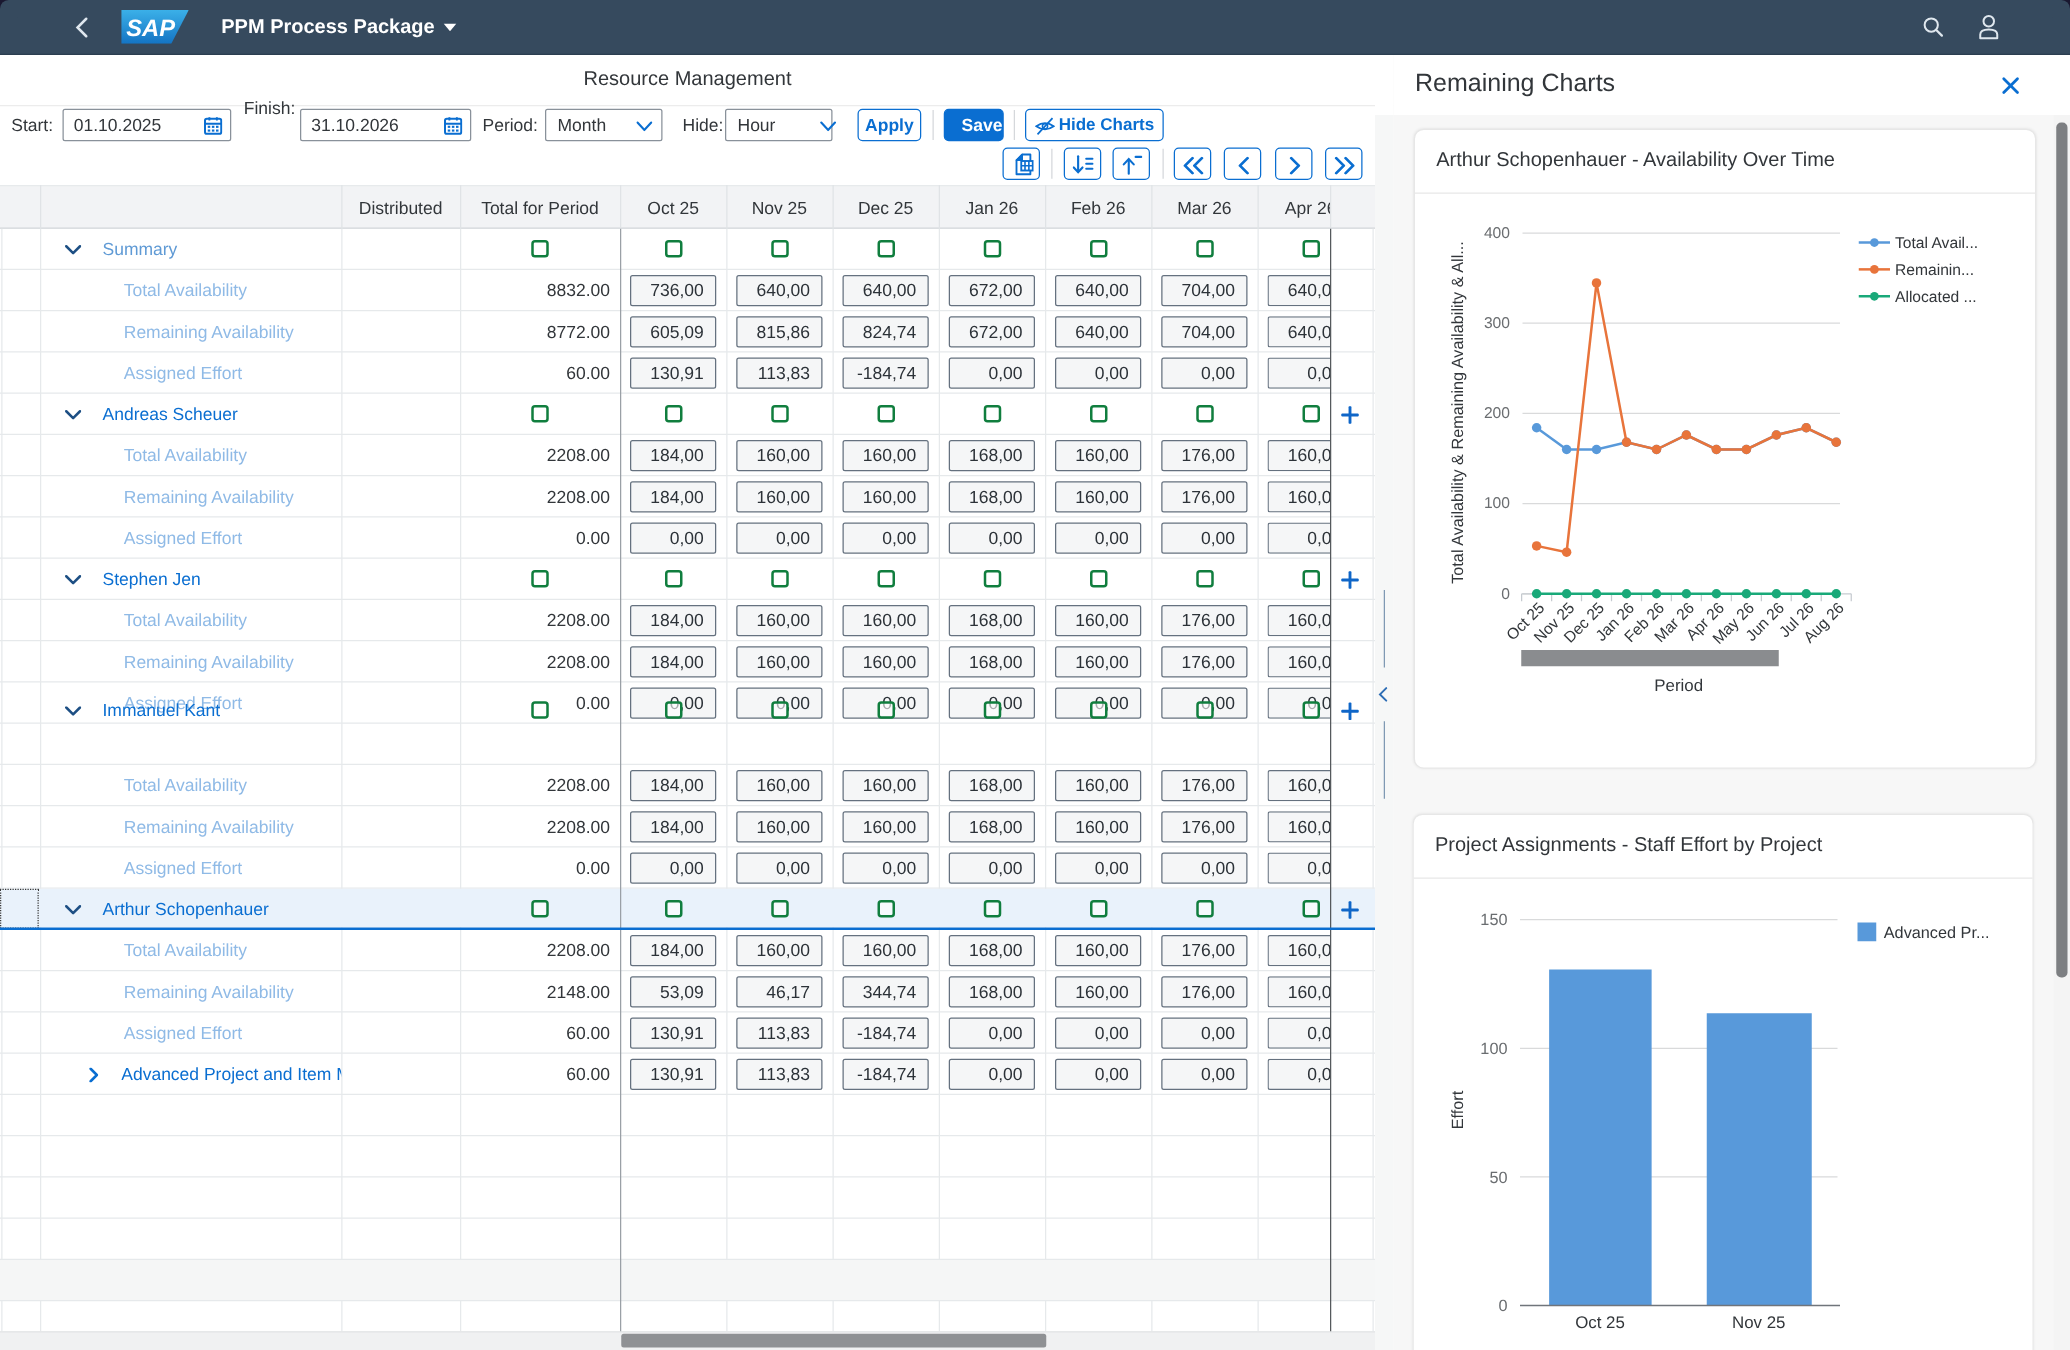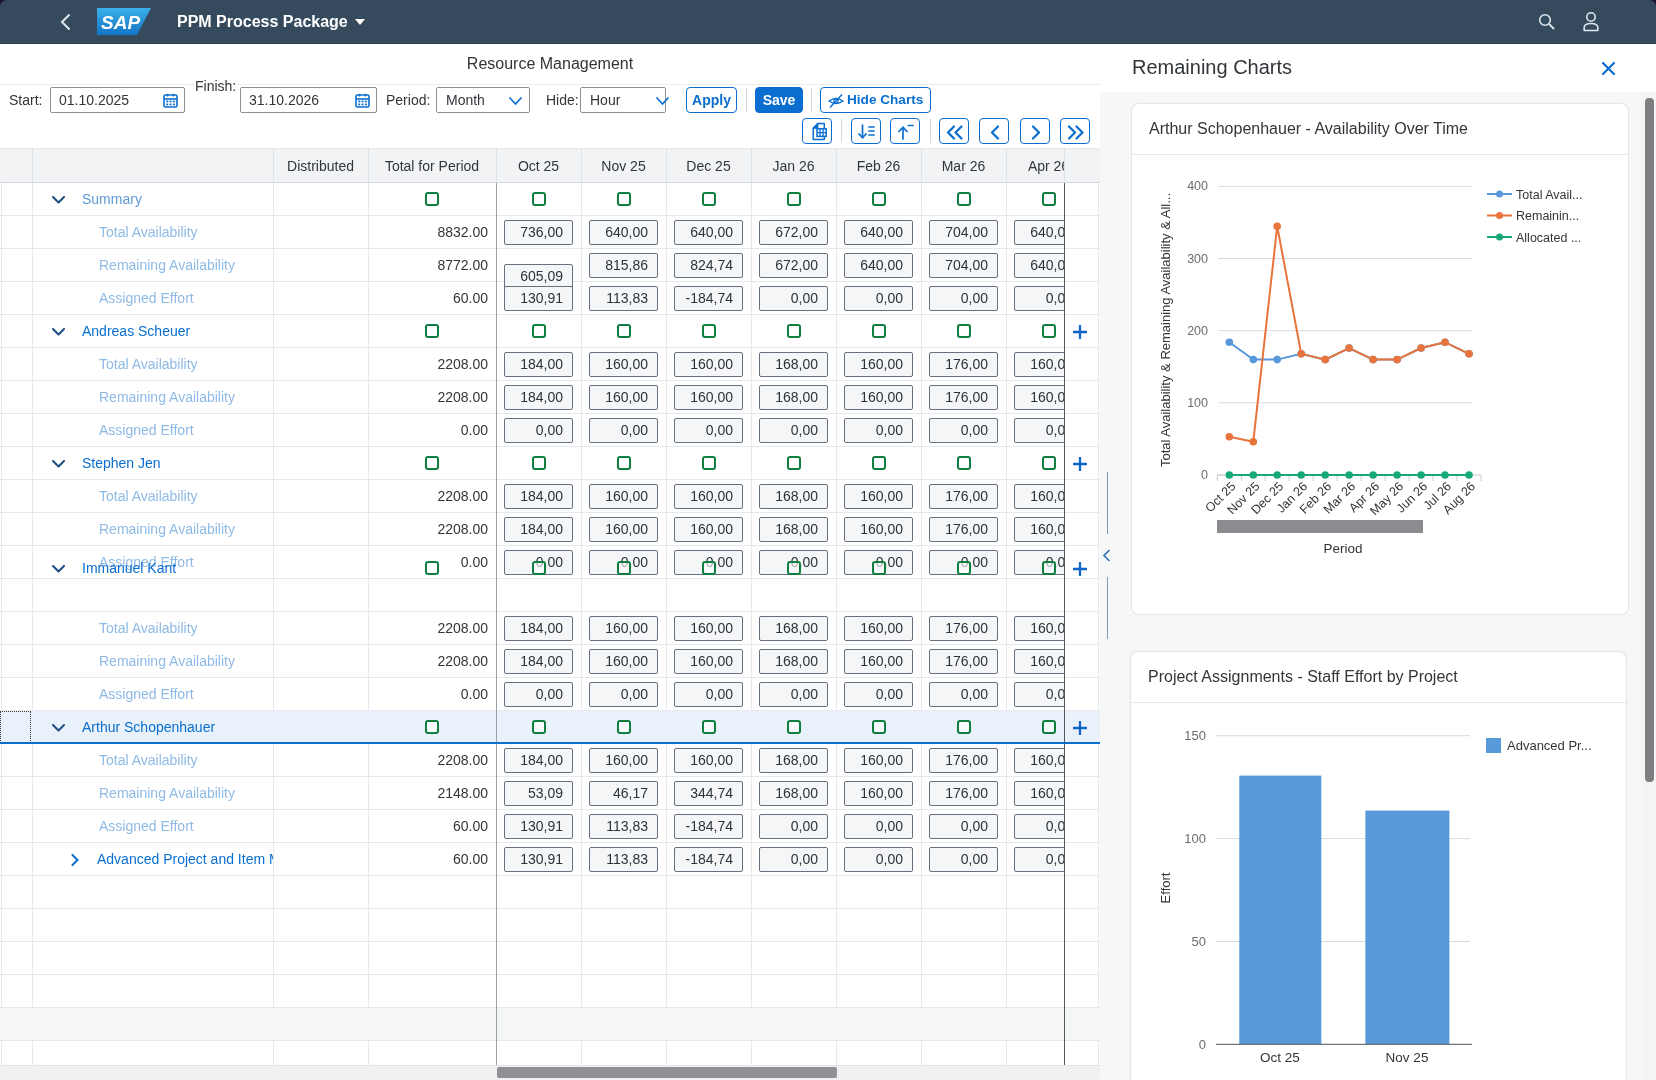--- a/index.html
+++ b/index.html
@@ -8,21 +8,21 @@
 .corner{width:7px;height:7px;top:0;background:#1a1830}
 .cornerin{width:14px;height:14px;top:0;background:#364a5e}
 .shelltitle{color:#fff;font-size:16px;font-weight:700;line-height:44px}
 .lband{left:0;top:44px;width:1115px;height:40px;background:#fff}
 .pgtitle{left:0;top:55px;width:1100px;text-align:center;font-size:16px;color:#32363a}
 .tbar{left:0;top:84px;width:1115px;height:64px;background:#fff;border-top:1px solid #ececec}
 .tlabel{font-size:14px;color:#32363a;line-height:26px}
 .tinput{height:26px;border:1px solid #89919a;border-radius:2px;background:#fff;font-size:14px;color:#32363a;line-height:24px;padding-left:8px}
 .tselect{height:26px;border:1px solid #89919a;border-radius:2px;background:#fff;font-size:14px;color:#32363a;line-height:24px;padding-left:9px}
 .btn{height:26px;border:1px solid #0a6ed1;border-radius:4px;background:#fff;color:#0a6ed1;font-size:14px;font-weight:700;text-align:center;line-height:24px}
-.btnp{height:26px;border:1px solid #0a6ed1;border-radius:4px;background:#0a6ed1;color:#fff;font-size:14px;font-weight:700;text-align:center;line-height:24px}
+.btnp{height:26px;border:1px solid #0a6ed1;border-radius:4px;background:#0a6ed1;color:#fff;font-size:14px;font-weight:700;text-align:right;line-height:24px}
 .vsep{width:1px;background:#d5d8db}
 .ibtn{width:30px;height:26px;border:1px solid #0a6ed1;border-radius:4px;background:#fff}
 .thead{left:0;top:148px;width:1100px;height:35px;background:#f2f3f5;border-top:1px solid #e7eaec;border-bottom:1px solid #d2d6da}
 .hcell{font-size:14px;color:#32363a;line-height:36px;text-align:center}
 .grid{pointer-events:none}
 .rowline{left:0;width:1100px;height:1px;background:#e6e9eb}
 .vline{top:183px;width:1px;height:882px;background:#e6e9eb}
 .vlineh{top:148px;width:1px;height:35px;background:#e0e3e6}
 .name-g{font-size:14px;line-height:33px;color:#0a6ed1;white-space:nowrap}
 .name-s{font-size:14px;line-height:33px;color:#5f9ad5;white-space:nowrap}
@@ -293,21 +293,21 @@
     <div class="abs minput" style="left:759px;top:4px">672,00</div>
     <div class="abs minput" style="left:844px;top:4px">640,00</div>
     <div class="abs minput" style="left:929px;top:4px">704,00</div>
     <div class="abs" style="left:1014px;top:4px;width:50px;height:25px;overflow:hidden">
       <div class="minput">640,00</div>
     </div>
   </div>
 <div class="abs" style="left:0;top:249px;width:1100px;height:33px">
     <div class="abs name-l" style="left:99px;top:0">Remaining Availability</div>
     <div class="abs tval" style="left:368px;top:0;width:120px">8772.00</div>
-    <div class="abs minput" style="left:504px;top:15px">605,09</div>
+    <div class="abs minput" style="left:504px;top:4px">605,09</div>
     <div class="abs minput" style="left:589px;top:4px">815,86</div>
     <div class="abs minput" style="left:674px;top:4px">824,74</div>
     <div class="abs minput" style="left:759px;top:4px">672,00</div>
     <div class="abs minput" style="left:844px;top:4px">640,00</div>
     <div class="abs minput" style="left:929px;top:4px">704,00</div>
     <div class="abs" style="left:1014px;top:4px;width:50px;height:25px;overflow:hidden">
       <div class="minput">640,00</div>
     </div>
   </div>
 <div class="abs" style="left:0;top:282px;width:1100px;height:33px">

